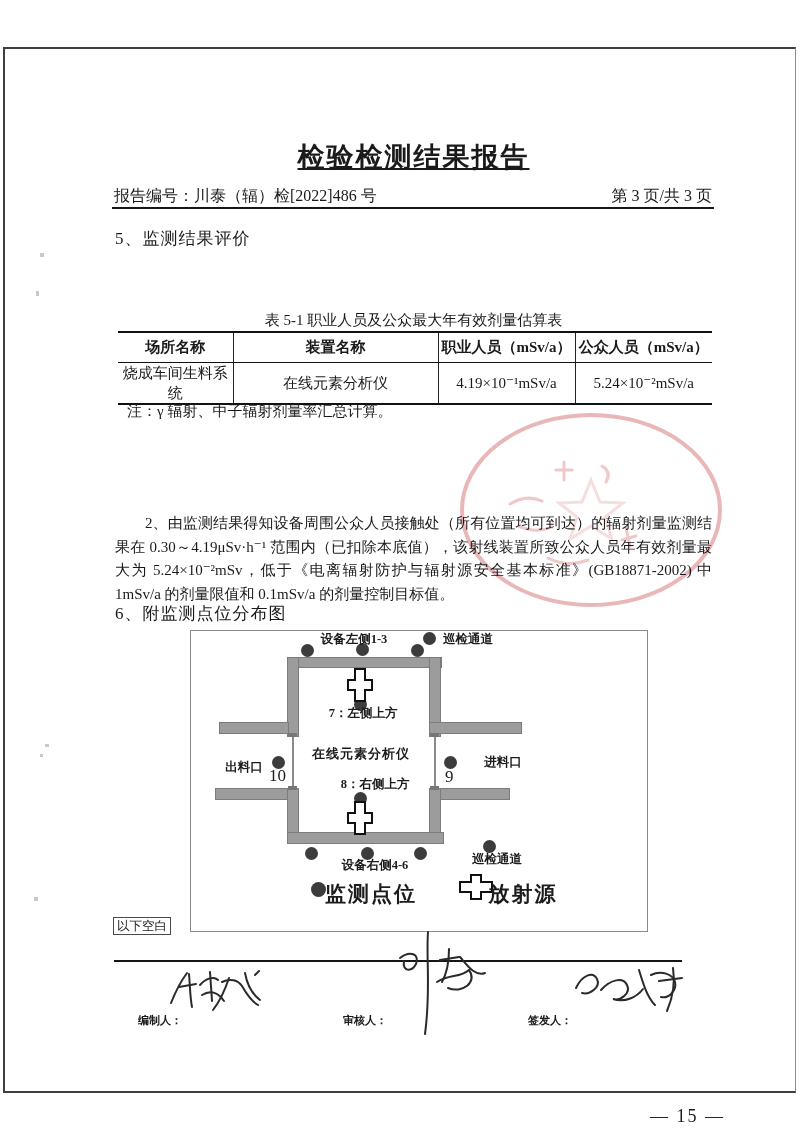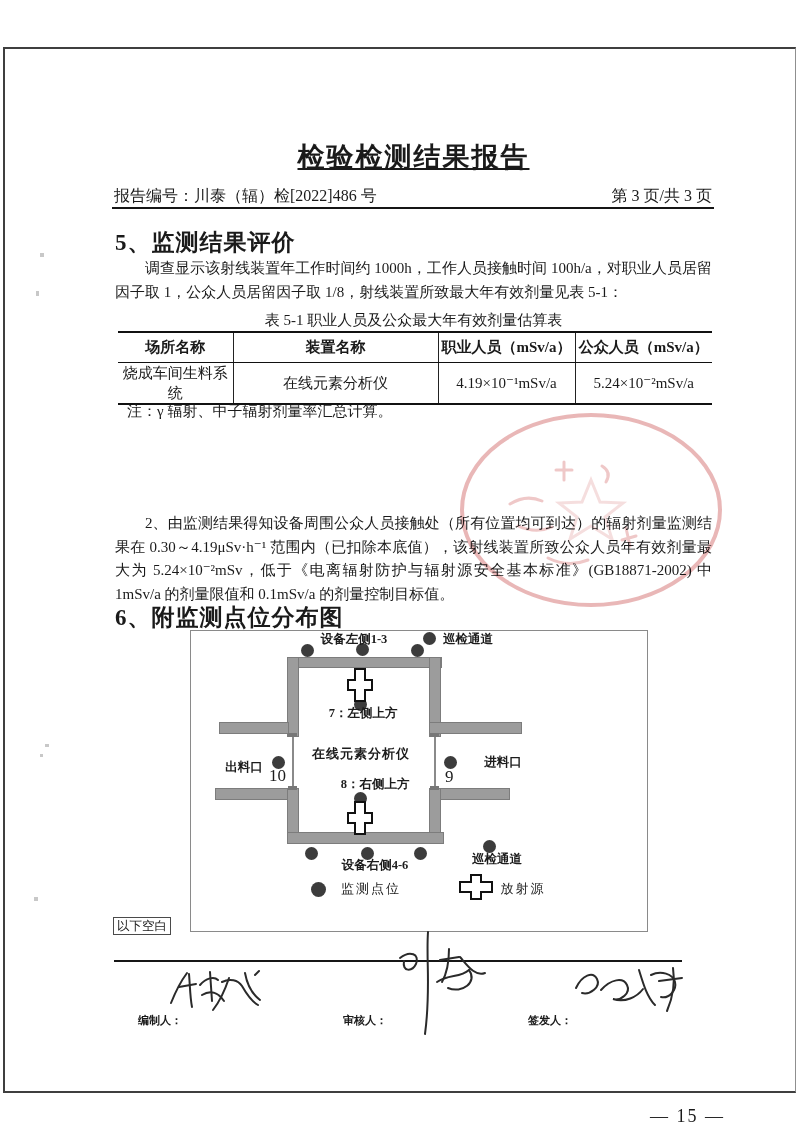--- a/index.html
+++ b/index.html
@@ -6,21 +6,21 @@
   .page{position:relative;width:800px;height:1143px;background:#fff;overflow:hidden;
         font-family:"Liberation Serif","DejaVu Serif",serif;color:#1a1a1a;}
   .frame{position:absolute;left:3px;top:47px;width:790px;height:1042px;
          border-left:2px solid #3f3f3f;border-top:2px solid #3f3f3f;
          border-bottom:2px solid #3f3f3f;border-right:1px solid #8f8f8f;}
   .title{position:absolute;left:115px;width:597px;top:139px;text-align:center;
          font-size:27px;font-weight:bold;letter-spacing:2px;text-decoration:underline;}
   .header-row{position:absolute;left:114px;width:598px;top:186px;display:flex;
               justify-content:space-between;font-size:16px;}
   .header-rule{position:absolute;left:112px;width:602px;top:207px;border-top:2px solid #151515;}
-  .h5,.h6{position:absolute;left:115px;font-size:23px;font-weight:bold;letter-spacing:1px;}
+  .h5,.h6{position:absolute;left:115px;font-size:17px;font-weight:normal;letter-spacing:1px;}
   .h5{top:227px}.h6{top:602px}
   .para{position:absolute;left:115px;width:597px;font-size:15px;line-height:23.5px;
         text-align:justify;text-indent:2em;}
   .p-intro{top:257px}.p-1{top:425px}.p-2{top:512px}
   .tbl-caption{position:absolute;left:115px;width:597px;top:311px;text-align:center;font-size:15px;}
   table.dose{position:absolute;left:118px;top:331px;width:594px;border-collapse:collapse;
              font-size:15px;table-layout:fixed;}
   table.dose{border-top:2.5px solid #111;border-bottom:2.5px solid #111;}
   table.dose th{height:29px;font-weight:bold;border-bottom:1.5px solid #111;padding:0;}
   table.dose td{height:39px;text-align:center;padding:0 4px;line-height:20px;}
@@ -29,21 +29,21 @@
   
   .diagram{position:absolute;left:190px;top:630px;width:458px;height:302px;
            border:1.5px solid #8a8a8a;box-sizing:border-box;font-size:12.5px;}
   .wall{position:absolute;background:#9c9c9c;outline:1px solid #7c7c7c;}
   .conv{position:absolute;width:2px;background:#8a8a8a;}
   .flange{position:absolute;width:9px;height:4px;background:#777;}
   .pt{position:absolute;width:13px;height:13px;border-radius:50%;background:#3c3c3c;}
   .pt.big{width:15px;height:15px;}
   .dlabel{position:absolute;transform:translateX(-50%);white-space:nowrap;color:#1c1c1c;font-weight:600;}
   .dnum{position:absolute;font-size:17px;color:#1c1c1c;}
-  .legend-text{font-size:13px;font-weight:normal;letter-spacing:2px;}
+  .legend-text{font-size:21px;font-weight:bold;letter-spacing:2px;}
   .cross{position:absolute;}
   
   .stamp{position:absolute;left:452px;top:408px;width:278px;height:208px;
          mix-blend-mode:multiply;pointer-events:none;}
   
   .blank-box{position:absolute;left:113px;top:917px;border:1px solid #4a4a4a;
              font-size:12.5px;padding:0 3px;line-height:16px;}
   .sig-rule{position:absolute;left:114px;top:960px;width:568px;border-top:2.5px solid #161616;}
   .sig-label{position:absolute;top:1013px;font-size:11px;font-weight:600;font-family:Liberation Mono, monospace;}
   .sig-svg{position:absolute;}
@@ -65,21 +65,20 @@
 
   <div class="title">检验检测结果报告</div>
 
   <div class="header-row">
     <span>报告编号：川泰（辐）检[2022]486 号</span>
     <span>第 3 页/共 3 页</span>
   </div>
   <div class="header-rule"></div>
 
   <div class="h5">5、监测结果评价</div>
-  <div class="para p-intro">调查显示该射线装置年工作时间约 1000h，工作人员接触时间 100h/a，对职业人员居留因子取 1，公众人员居留因子取 1/8，射线装置所致最大年有效剂量见表 5-1：</div>
 
   <div class="tbl-caption">表 5-1 职业人员及公众最大年有效剂量估算表</div>
   <table class="dose">
     <colgroup>
         <col style="width:115px">
         <col style="width:205px">
         <col style="width:137px">
         <col style="width:137px">
       </colgroup>
     <thead>

